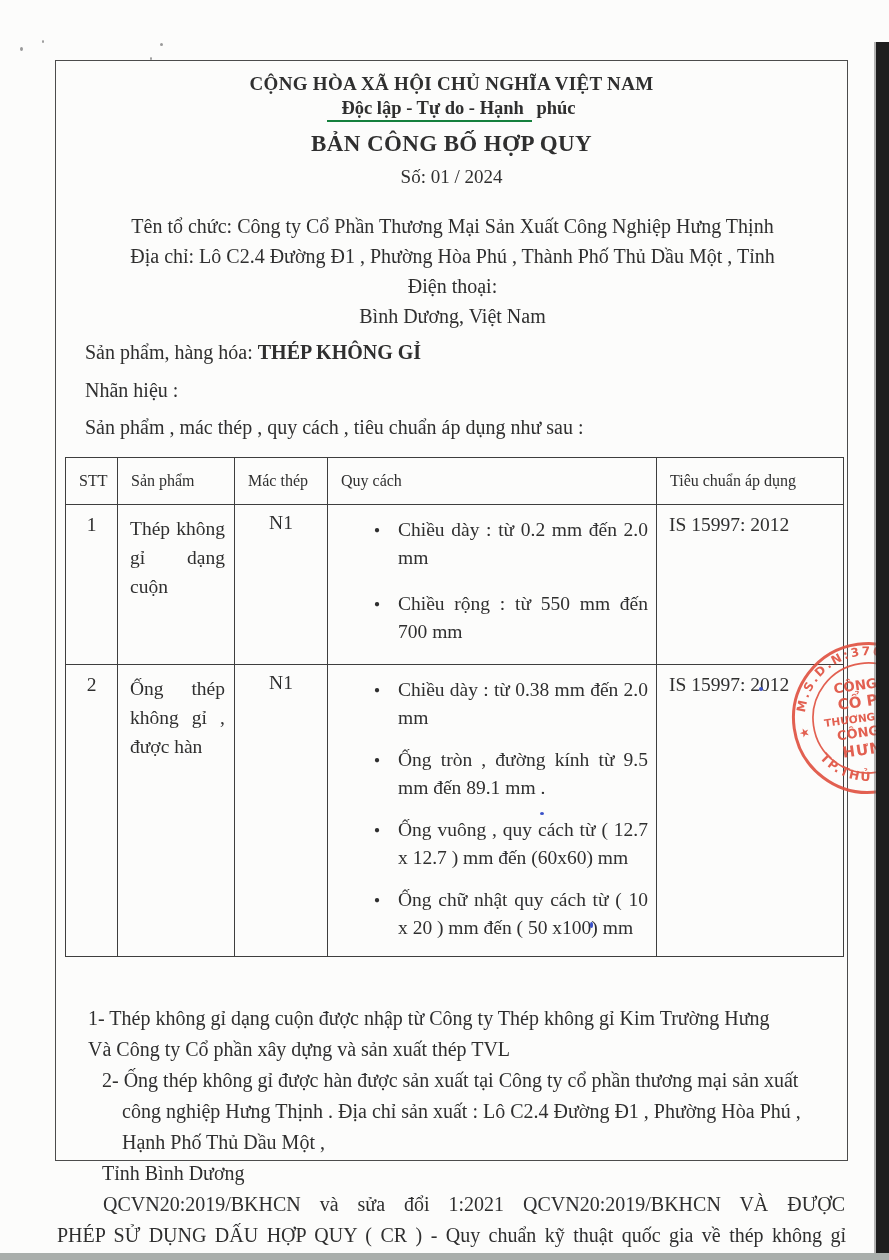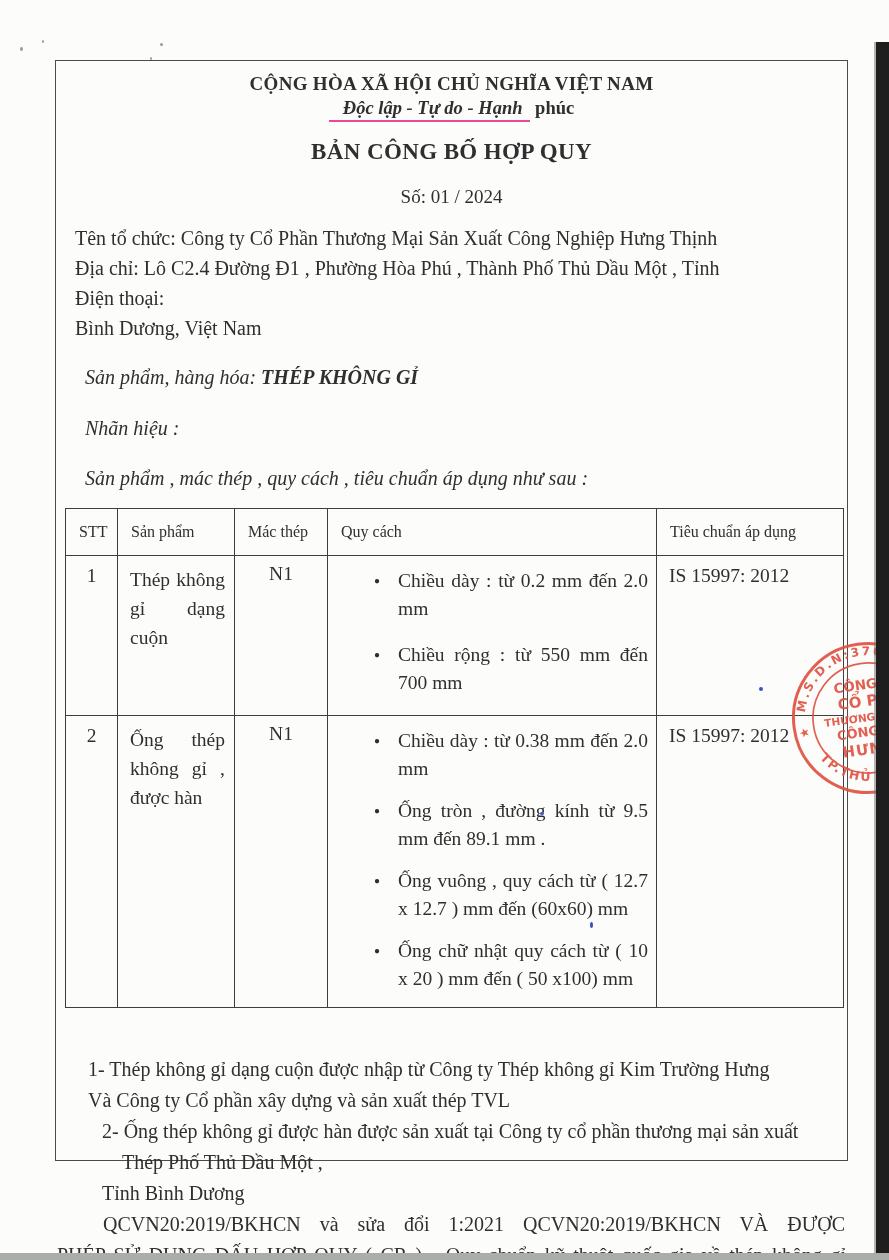--- a/index.html
+++ b/index.html
@@ -12,27 +12,27 @@
     color:var(--ink);
   }
   .frame {
     position:absolute; left:55px; top:60px; width:793px; height:1101px;
     border:1.5px solid #4c4c4c;
   }
   .content { position:absolute; left:55px; top:60px; width:793px; }
 
   .nat1 { margin-top:13px; text-align:center; font-weight:bold; font-size:19px; letter-spacing:.3px; }
   .nat2 { margin-top:3px; text-align:center; font-weight:bold; font-size:18.5px; }
-  .motto-u { border-bottom:2px solid #ec4899; padding:0 8px 2px 14px;font-style:italic; }
-  .doc-title { margin-top:20px; text-align:center; font-weight:bold; font-size:23px; letter-spacing:.4px; }
-  .doc-no { margin-top:21px; text-align:center; font-size:19px; }
+  .motto-u { border-bottom:2px solid #15803d; padding:0 8px 2px 14px; }
+  .doc-title { margin-top:12px; text-align:center; font-weight:bold; font-size:23px; letter-spacing:.4px; }
+  .doc-no { margin-top:9px; text-align:center; font-size:19px; }
 
   .para { font-size:20px; line-height:30px; }
-  .blk1 { margin-top:15px; margin-left:20px; width:755px; }
-  .p-ind { margin-left:30px; margin-top:19px; line-height:31.5px;font-style:italic; }
+  .blk1 { margin-top:23px; margin-left:20px; width:755px;text-align:center; }
+  .p-ind { margin-left:30px; margin-top:6px; line-height:31.5px; }
   .bold { font-weight:bold; }
 
   table.spec {
     margin:13px 0 0 10px; width:778px;
     border-collapse:collapse; table-layout:fixed;
     font-size:19.5px;
   }
   table.spec th, table.spec td { border:1.7px solid #3e3e3e; }
   table.spec th {
     height:47px; font-weight:normal; text-align:left;
@@ -145,21 +145,22 @@
         </td>
         <td class="c-tc">IS 15997: 2012</td>
       </tr>
     </tbody>
   </table>
 
   <div class="notes">
     <div class="n-l1">1- Thép không gỉ dạng cuộn được nhập từ Công ty Thép không gỉ Kim Trường Hưng</div>
     <div class="n-l1b">Và Công ty Cổ phần xây dựng và sản xuất thép TVL</div>
     <div class="n2-l1">2- Ống thép không gỉ được hàn được sản xuất tại Công ty cổ phần thương mại sản xuất</div>
-    <div class="n2-wrap3">Thép Phố Thủ Dầu Một ,</div>
+    <div class="n2-wrap">công nghiệp Hưng Thịnh . Địa chỉ sản xuất : Lô C2.4 Đường Đ1 , Phường Hòa Phú ,</div>
+    <div class="n2-wrap3">Hạnh Phố Thủ Dầu Một ,</div>
     <div class="n-prov">Tỉnh Bình Dương</div>
     <div class="n-qcvn">QCVN20:2019/BKHCN và sửa đổi 1:2021 QCVN20:2019/BKHCN VÀ ĐƯỢC</div>
     <div class="n-phep">PHÉP SỬ DỤNG DẤU HỢP QUY ( CR ) - Quy chuẩn kỹ thuật quốc gia về thép không gỉ</div>
   </div>
 
 </div>
 
 <svg class="stamp-svg" width="170" height="170" viewBox="0 0 170 170">
   <circle cx="85" cy="85" r="74.5" fill="none" stroke="var(--stamp)" stroke-width="3"></circle>
   <circle cx="85" cy="85" r="55" fill="none" stroke="var(--stamp)" stroke-width="1.7"></circle>

